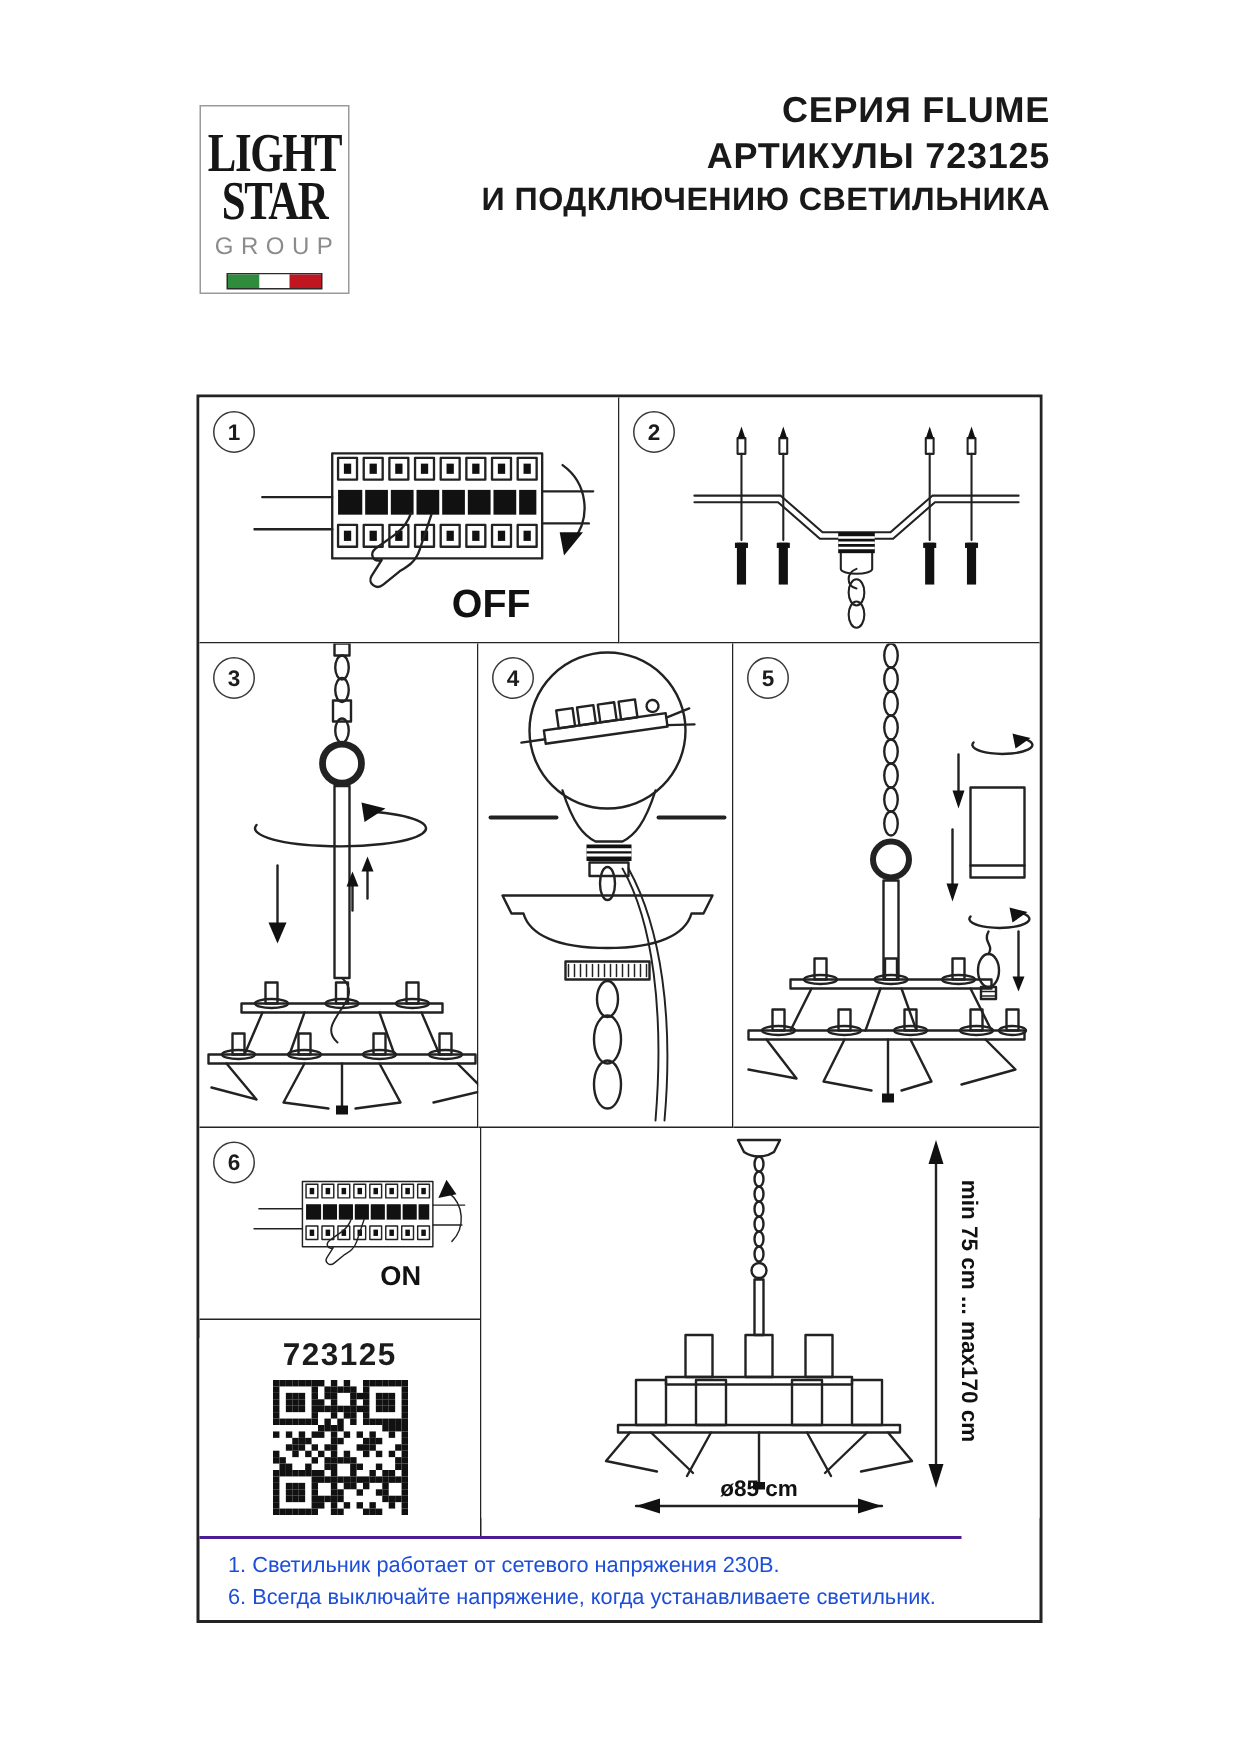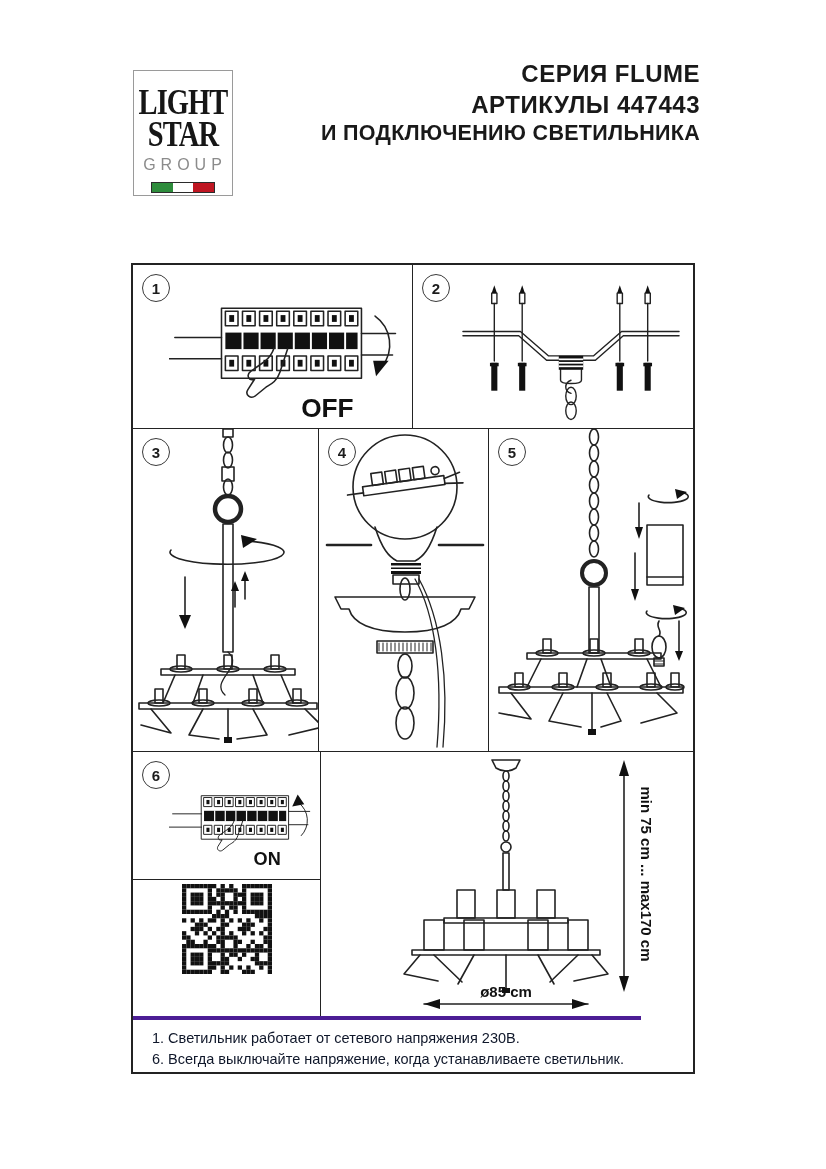--- a/index.html
+++ b/index.html
@@ -45,27 +45,27 @@
   .p5{width:204px;height:323px;}
   .colL{width:188px;box-sizing:border-box;}
   .p6{height:128px;}
   .pqr{height:132px;text-align:center;}
   .pdim{width:372px;height:260px;}
   .badge{
     position:absolute;left:9px;top:9px;width:26px;height:26px;border:1.6px solid #3a3a3a;
     border-radius:50%;display:flex;align-items:center;justify-content:center;
     font-size:15px;font-weight:bold;background:#fff;z-index:2;
   }
-  .center{display:flex;align-items:flex-end;justify-content:center;height:100%;padding-left:36px;}
+  .center{display:flex;align-items:center;justify-content:center;height:100%;padding-left:36px;}
   .qr-article{font-size:21px;font-weight:bold;letter-spacing:1px;margin-top:12px;}
   .qr-box{margin-top:4px;}
   
   .notes{
-    width:508px;height:56px;box-sizing:border-box;border-top:4px solid #4c1d95;
-    padding:8px 0 0 19px;font-size:14.5px;line-height:21px;color:#0f172a;
+    width:508px;height:56px;box-sizing:border-box;border-top:2px solid #4c1d95;
+    padding:8px 0 0 19px;font-size:14.5px;line-height:21px;color:#1d4ed8;
   }
   svg{display:block;}
   .ln{stroke:#222;fill:none;stroke-width:1.6;stroke-linecap:round;stroke-linejoin:round;}
   .fill{fill:#111;stroke:none;}
   .wln{stroke:#fff;stroke-width:2;fill:none;}
   text{font-family:"Liberation Sans",sans-serif;fill:#111;}
 </style>
 </head>
 <body>
 
@@ -77,21 +77,21 @@
     <div class="logo-group">GROUP</div>
     <div class="flag">
       <div style="background: rgb(46, 140, 60);"></div>
       <div style="background: rgb(255, 255, 255);"></div>
       <div style="background: rgb(191, 22, 34);"></div>
     </div>
   </div>
 
   <div class="titles">
     <div class="t-line1">СЕРИЯ FLUME</div>
-    <div class="t-line2">АРТИКУЛЫ 447443</div>
+    <div class="t-line2">АРТИКУЛЫ 723125</div>
     <div class="t-line4">И ПОДКЛЮЧЕНИЮ СВЕТИЛЬНИКА</div>
   </div>
 
   <div class="grid">
 
     <div class="row">
       <div class="panel p1 b-r b-b">
         <div class="badge">1</div>
         <div class="center">
           <svg width="248" height="150" viewBox="0 0 250 152">
@@ -431,20 +431,21 @@
                 </g>
                 <path d="M122,72 l-8,24 c-3,9 -9,12 -14,15 l-11,9 c-5,4 -11,-1 -8,-6 l7,-11 c-6,2 -9,-4 -4,-8 l14,-10 c5,-4 8,-8 10,-14"></path>
                 <path d="M219,96 a36,36 0 0 0 -4,-54"></path>
               </g>
               <polygon class="fill" points="204,48 213,28 224,44"></polygon>
               <text x="140" y="144" font-size="30" font-weight="bold">ON</text>
             </svg>
           </div>
         </div>
         <div class="panel pqr" style="width:100%;">
+          <div class="qr-article">723125</div>
           <div class="qr-box">
             <svg id="qr-svg" width="90" height="90" viewBox="0 0 84 84" fill="#111" style="margin:0 auto;">
                 <rect x="0" y="0" width="4" height="4"></rect>
                 <rect x="4" y="0" width="4" height="4"></rect>
                 <rect x="8" y="0" width="4" height="4"></rect>
                 <rect x="12" y="0" width="4" height="4"></rect>
                 <rect x="16" y="0" width="4" height="4"></rect>
                 <rect x="20" y="0" width="4" height="4"></rect>
                 <rect x="24" y="0" width="4" height="4"></rect>
                 <rect x="28" y="0" width="4" height="4"></rect>

